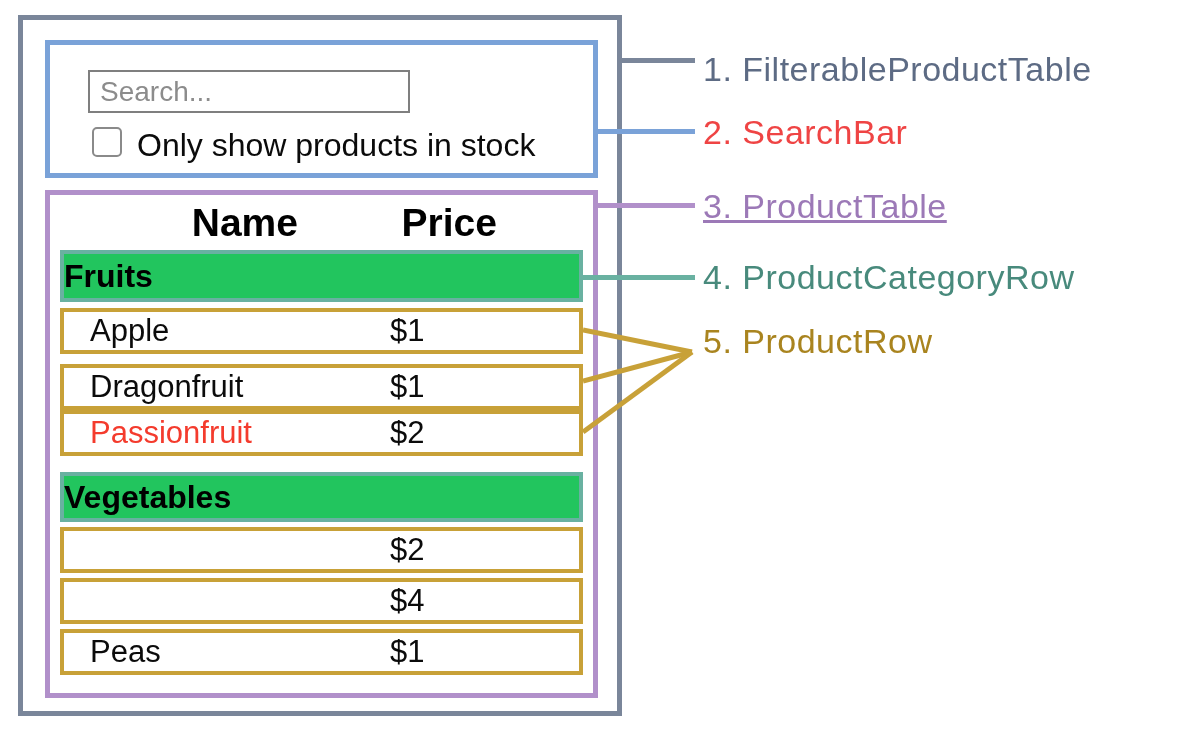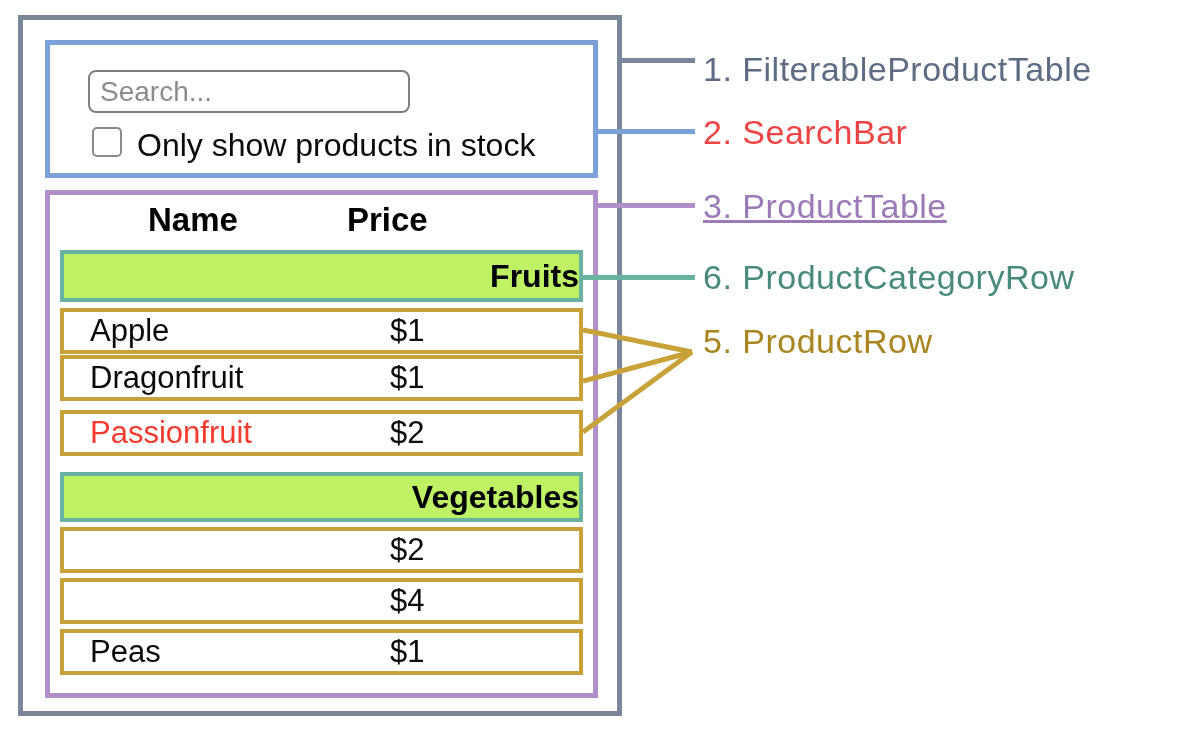--- a/index.html
+++ b/index.html
@@ -14,57 +14,57 @@
   .box { position: absolute; box-sizing: border-box; background: #fff; border-style: solid; }
 
   
   .outer-box     { left: 18px;  top: 15px;  width: 604px; height: 701px; border-width: 5px; }
   .search-box    { left: 45px;  top: 40px;  width: 553px; height: 138px; border-width: 5px; }
   .table-box     { left: 45px;  top: 190px; width: 553px; height: 508px; border-width: 5px; }
 
   
   .search-input {
     position: absolute; left: 88px; top: 70px; width: 322px; height: 43px;
-    box-sizing: border-box; border: 2px solid #7f7f7f; border-radius: 8px;
+    box-sizing: border-box; border: 2px solid #7f7f7f; border-radius: 0;
     font-family: "Liberation Sans", sans-serif; font-size: 28px; color: #555;
     padding: 7px 10px; background: #fff; outline: none;
   }
   .search-input::placeholder { color: #8c8c8c; opacity: 1; }
   .checkbox {
     position: absolute; left: 92px; top: 127px; width: 30px; height: 30px;
     box-sizing: border-box; border: 2px solid #8a8a8a; border-radius: 5px; background: #fff;
     cursor: pointer;
   }
   .checkbox-label {
     position: absolute; left: 137px; top: 127px; font-size: 32px; color: #0b0b0b;
     white-space: nowrap;
   }
 
   
-  .col-header { position: absolute; top: 201px; width: 150px; text-align: left;
-    font-weight: bold; font-size: 33px; color: #000; }
+  .col-header { position: absolute; top: 201px; width: 150px; text-align: right;
+    font-weight: bold; font-size: 39px; color: #000; }
   .col-header.name  { left: 148px; }
   .col-header.price { left: 347px; }
 
   
   .category-row {
     position: absolute; left: 60px; width: 523px; box-sizing: border-box;
-    border-width: 4px; border-style: solid; background: #bef264;
-    display: flex; align-items: center; justify-content: flex-end;
-    font-weight: bold; font-size: 32px; color: #000; padding-left: 48px;
+    border-width: 4px; border-style: solid; background: #22c55e;
+    display: flex; align-items: center; justify-content: flex-start;
+    font-weight: bold; font-size: 32px; color: #000;
   }
   .cat-fruits     { top: 250px; height: 52px; }
   .cat-vegetables { top: 472px; height: 50px; }
 
   .product-row {
     position: absolute; left: 60px; width: 523px; height: 46px; box-sizing: border-box;
     border-width: 4px; border-style: solid; background: #fff; font-size: 31px; color: #0b0b0b;
   }
   .row-apple        { top: 308px; }
-  .row-dragonfruit  { top: 355px; }
+  .row-dragonfruit  { top: 364px; }
   .row-passionfruit { top: 410px; }
   .row-spinach      { top: 527px; }
   .row-pumpkin      { top: 578px; }
   .row-peas         { top: 629px; }
   .product-name  { position: absolute; left: 26px;  top: 50%; transform: translateY(-50%); white-space: nowrap; }
   .product-price { position: absolute; left: 326px; top: 50%; transform: translateY(-50%); white-space: nowrap; }
 
   
   .connector { position: absolute; height: 5px; }
   .conn-1 { left: 617px; top: 58px;  width: 78px;  }
@@ -142,16 +142,16 @@
 
   <svg class="conn-5-svg" viewBox="0 0 120 125" xmlns="http://www.w3.org/2000/svg">
     <line x1="0" y1="12" x2="109" y2="34" stroke-width="5" style="stroke: rgb(200, 161, 56);"></line>
     <line x1="0" y1="63" x2="109" y2="34" stroke-width="5" style="stroke: rgb(200, 161, 56);"></line>
     <line x1="0" y1="114" x2="109" y2="34" stroke-width="5" style="stroke: rgb(200, 161, 56);"></line>
   </svg>
 
   <div class="legend-label label-1" style="color: rgb(93, 107, 132);">1. FilterableProductTable</div>
   <div class="legend-label label-2" style="color: #ef4444;">2. SearchBar</div>
   <div class="legend-label label-3" style="color: rgb(156, 121, 183);">3. ProductTable</div>
-  <div class="legend-label label-4" style="color: rgb(72, 138, 124);">6. ProductCategoryRow</div>
+  <div class="legend-label label-4" style="color: rgb(72, 138, 124);">4. ProductCategoryRow</div>
   <div class="legend-label label-5" style="color: rgb(169, 132, 31);">5. ProductRow</div>
 
 </div>
 
 </body></html>

